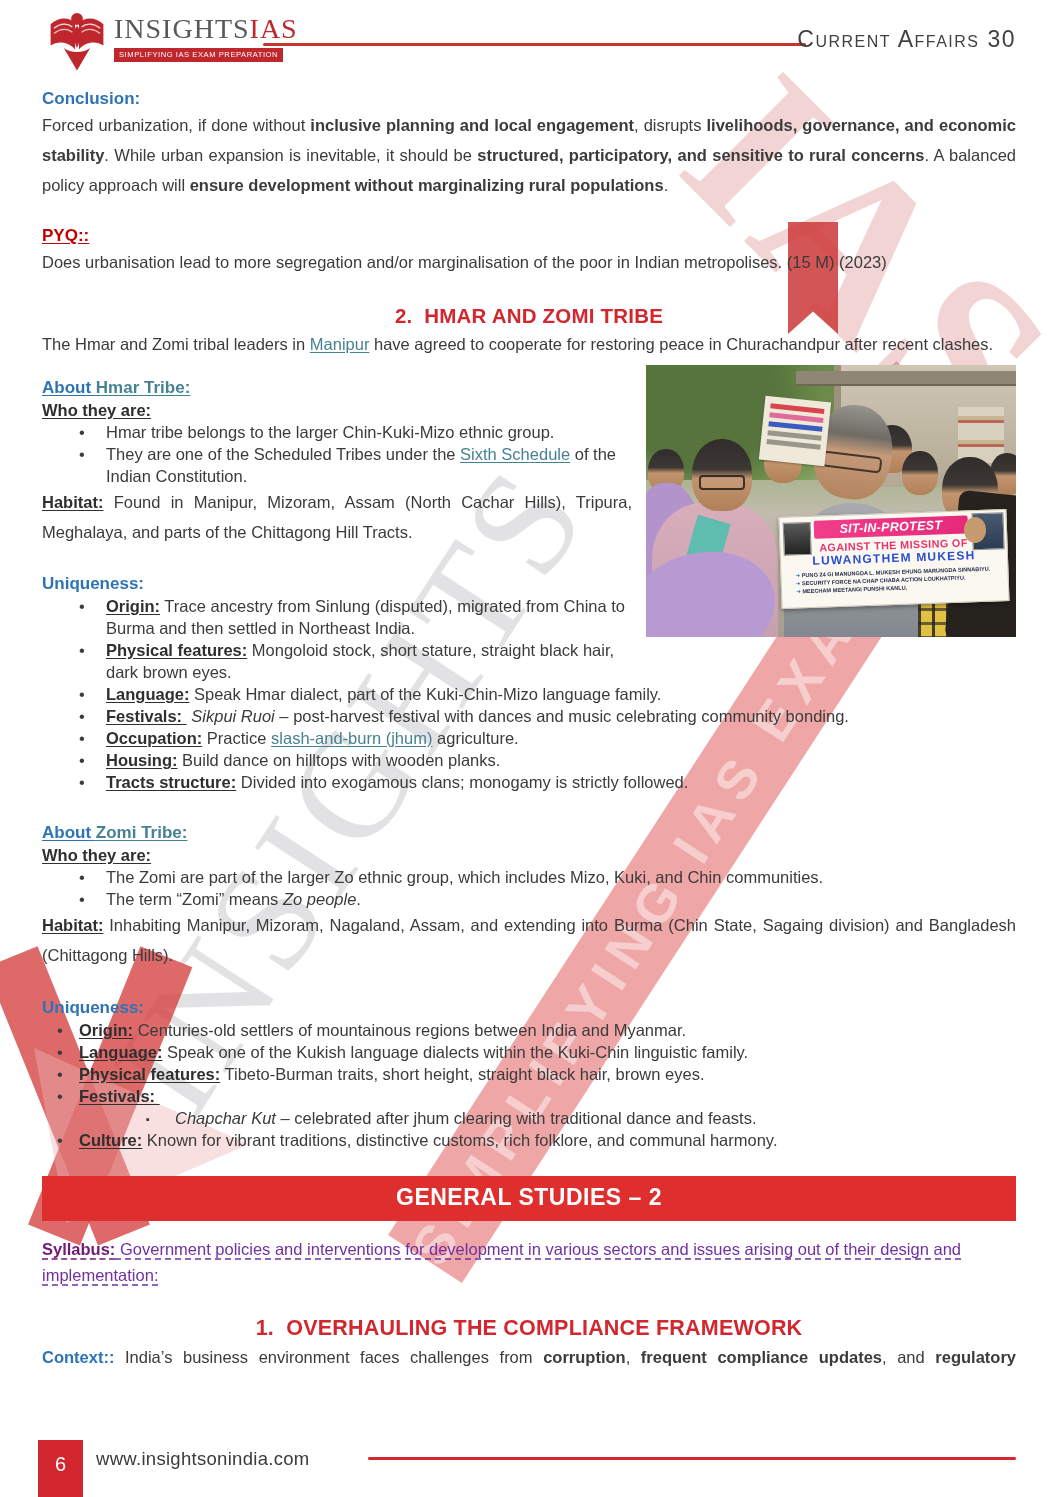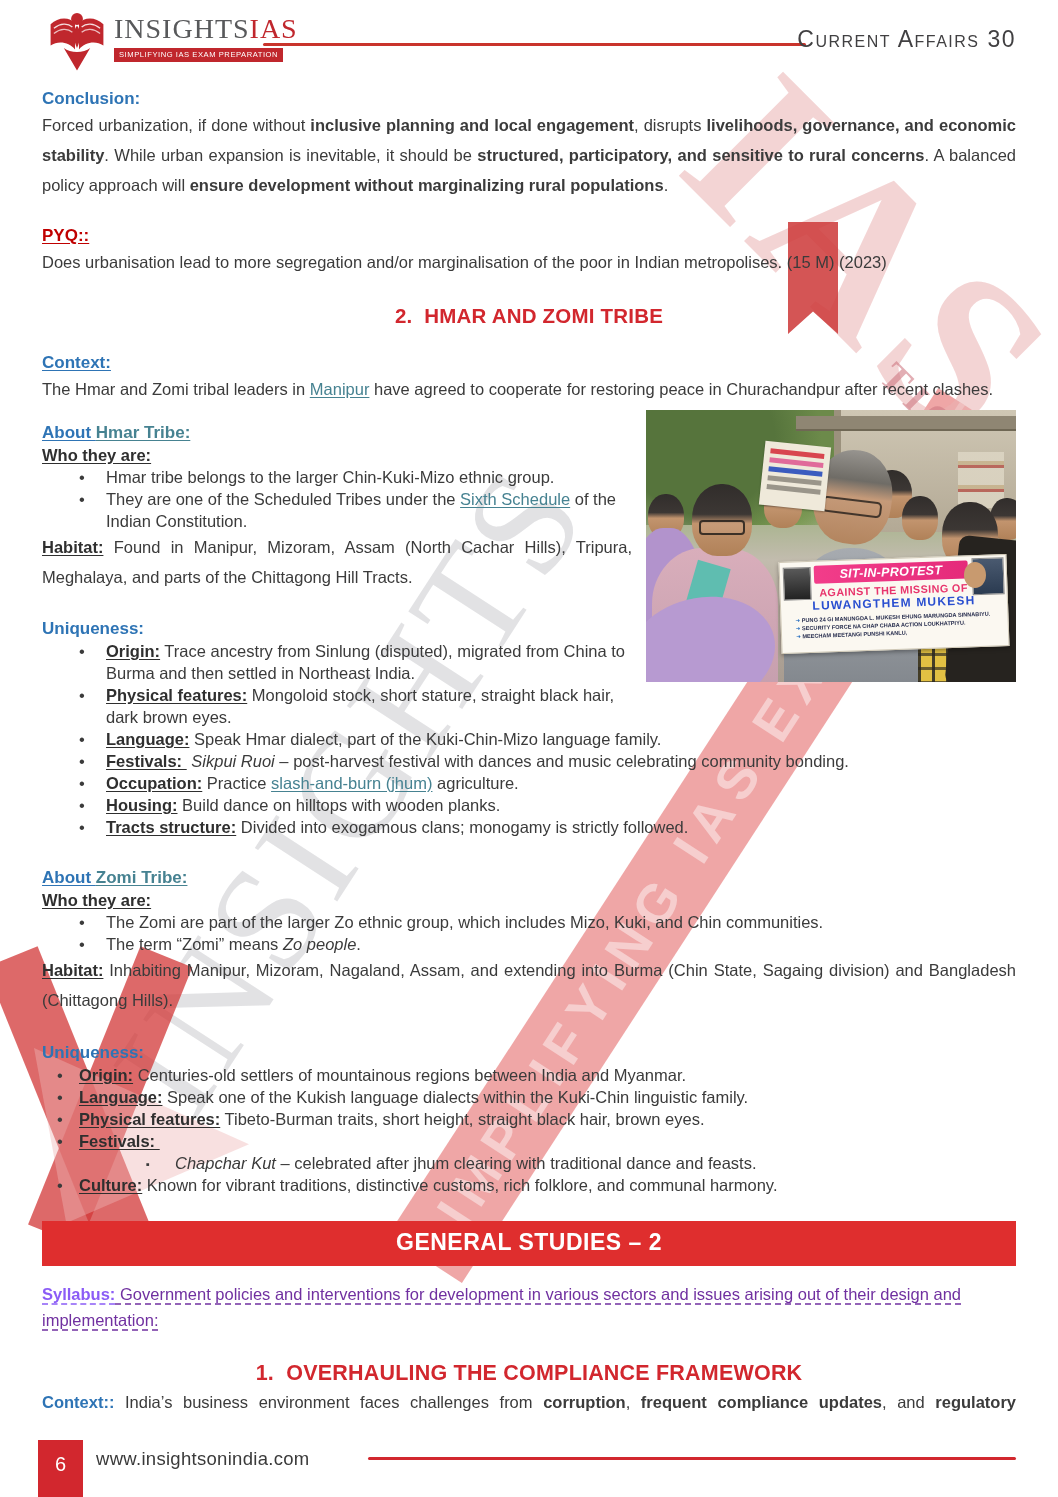--- a/index.html
+++ b/index.html
@@ -61,21 +61,21 @@
   ul.shallow li::before{content:"\2022";position:absolute;left:15px;top:0;}
   ul.shallow li.sq{padding-left:133px;}
   ul.shallow li.sq::before{content:"\25AA";left:104px;font-size:11px;top:1px;}
 
   
   .b{font-weight:700;}
   .i{font-style:italic;}
   .lbl{font-weight:700;color:#2f2f2f;text-decoration:underline;text-underline-offset:2px;}
   .link{color:#468291;text-decoration:underline;text-underline-offset:2px;}
   .hb{color:#2E74B5;font-weight:700;text-align:right;}
-  .pb{color:#8b5cf6;font-weight:700;text-decoration:underline dashed;text-underline-offset:4px;}
+  .pb{color:#701a75;font-weight:700;text-decoration:underline dashed;text-underline-offset:4px;}
   .pu{color:#7030A0;text-decoration:underline dashed;text-underline-offset:4px;}
 
   .gsbanner{margin:25px 0 0;background:#DF2E2E;color:#fff;text-align:center;font-weight:700;
             font-size:23px;letter-spacing:.5px;padding:8px 0 10px;}
   .syl{margin-top:15px;line-height:26px;text-align:left;}
   .h1b{font-size:21.5px;margin-top:27px;}
   .stretch{text-align-last:justify;}
 
   
   .photo{float:right;width:370px;height:272px;margin:6px 0 12px 14px;position:relative;overflow:hidden;
@@ -190,21 +190,20 @@
   <main>
 
     <h3 class="hblue">Conclusion:</h3>
     <p class="para"><span>Forced urbanization, if done without </span><span class="b">inclusive planning and local engagement</span><span>, disrupts </span><span class="b">livelihoods, governance, and economic stability</span><span>. While urban expansion is inevitable, it should be </span><span class="b">structured, participatory, and sensitive to rural concerns</span><span>. A balanced policy approach will </span><span class="b">ensure development without marginalizing rural populations</span><span>.</span></p>
 
     <h3 class="hpyq">PYQ::</h3>
     <p class="para">Does urbanisation lead to more segregation and/or marginalisation of the poor in Indian metropolises. (15 M) (2023)</p>
 
     <h2 class="hsection">2.&nbsp; HMAR AND ZOMI TRIBE</h2>
 
-    <h3 class="hblue u mt23">Context:</h3>
     <p class="para"><span>The Hmar and Zomi tribal leaders in </span><span class="link">Manipur</span><span> have agreed to cooperate for restoring peace in Churachandpur after recent clashes.</span></p>
 
     <figure class="photo">
       <div class="ph-foliage"></div>
       <div class="ph-shelter"></div>
       <div class="ph-beam"></div>
       <div class="ph-poster"></div>
       <div class="ph-head hA"></div>
       <div class="ph-head hB"></div>
       <div class="ph-head hC"></div>

